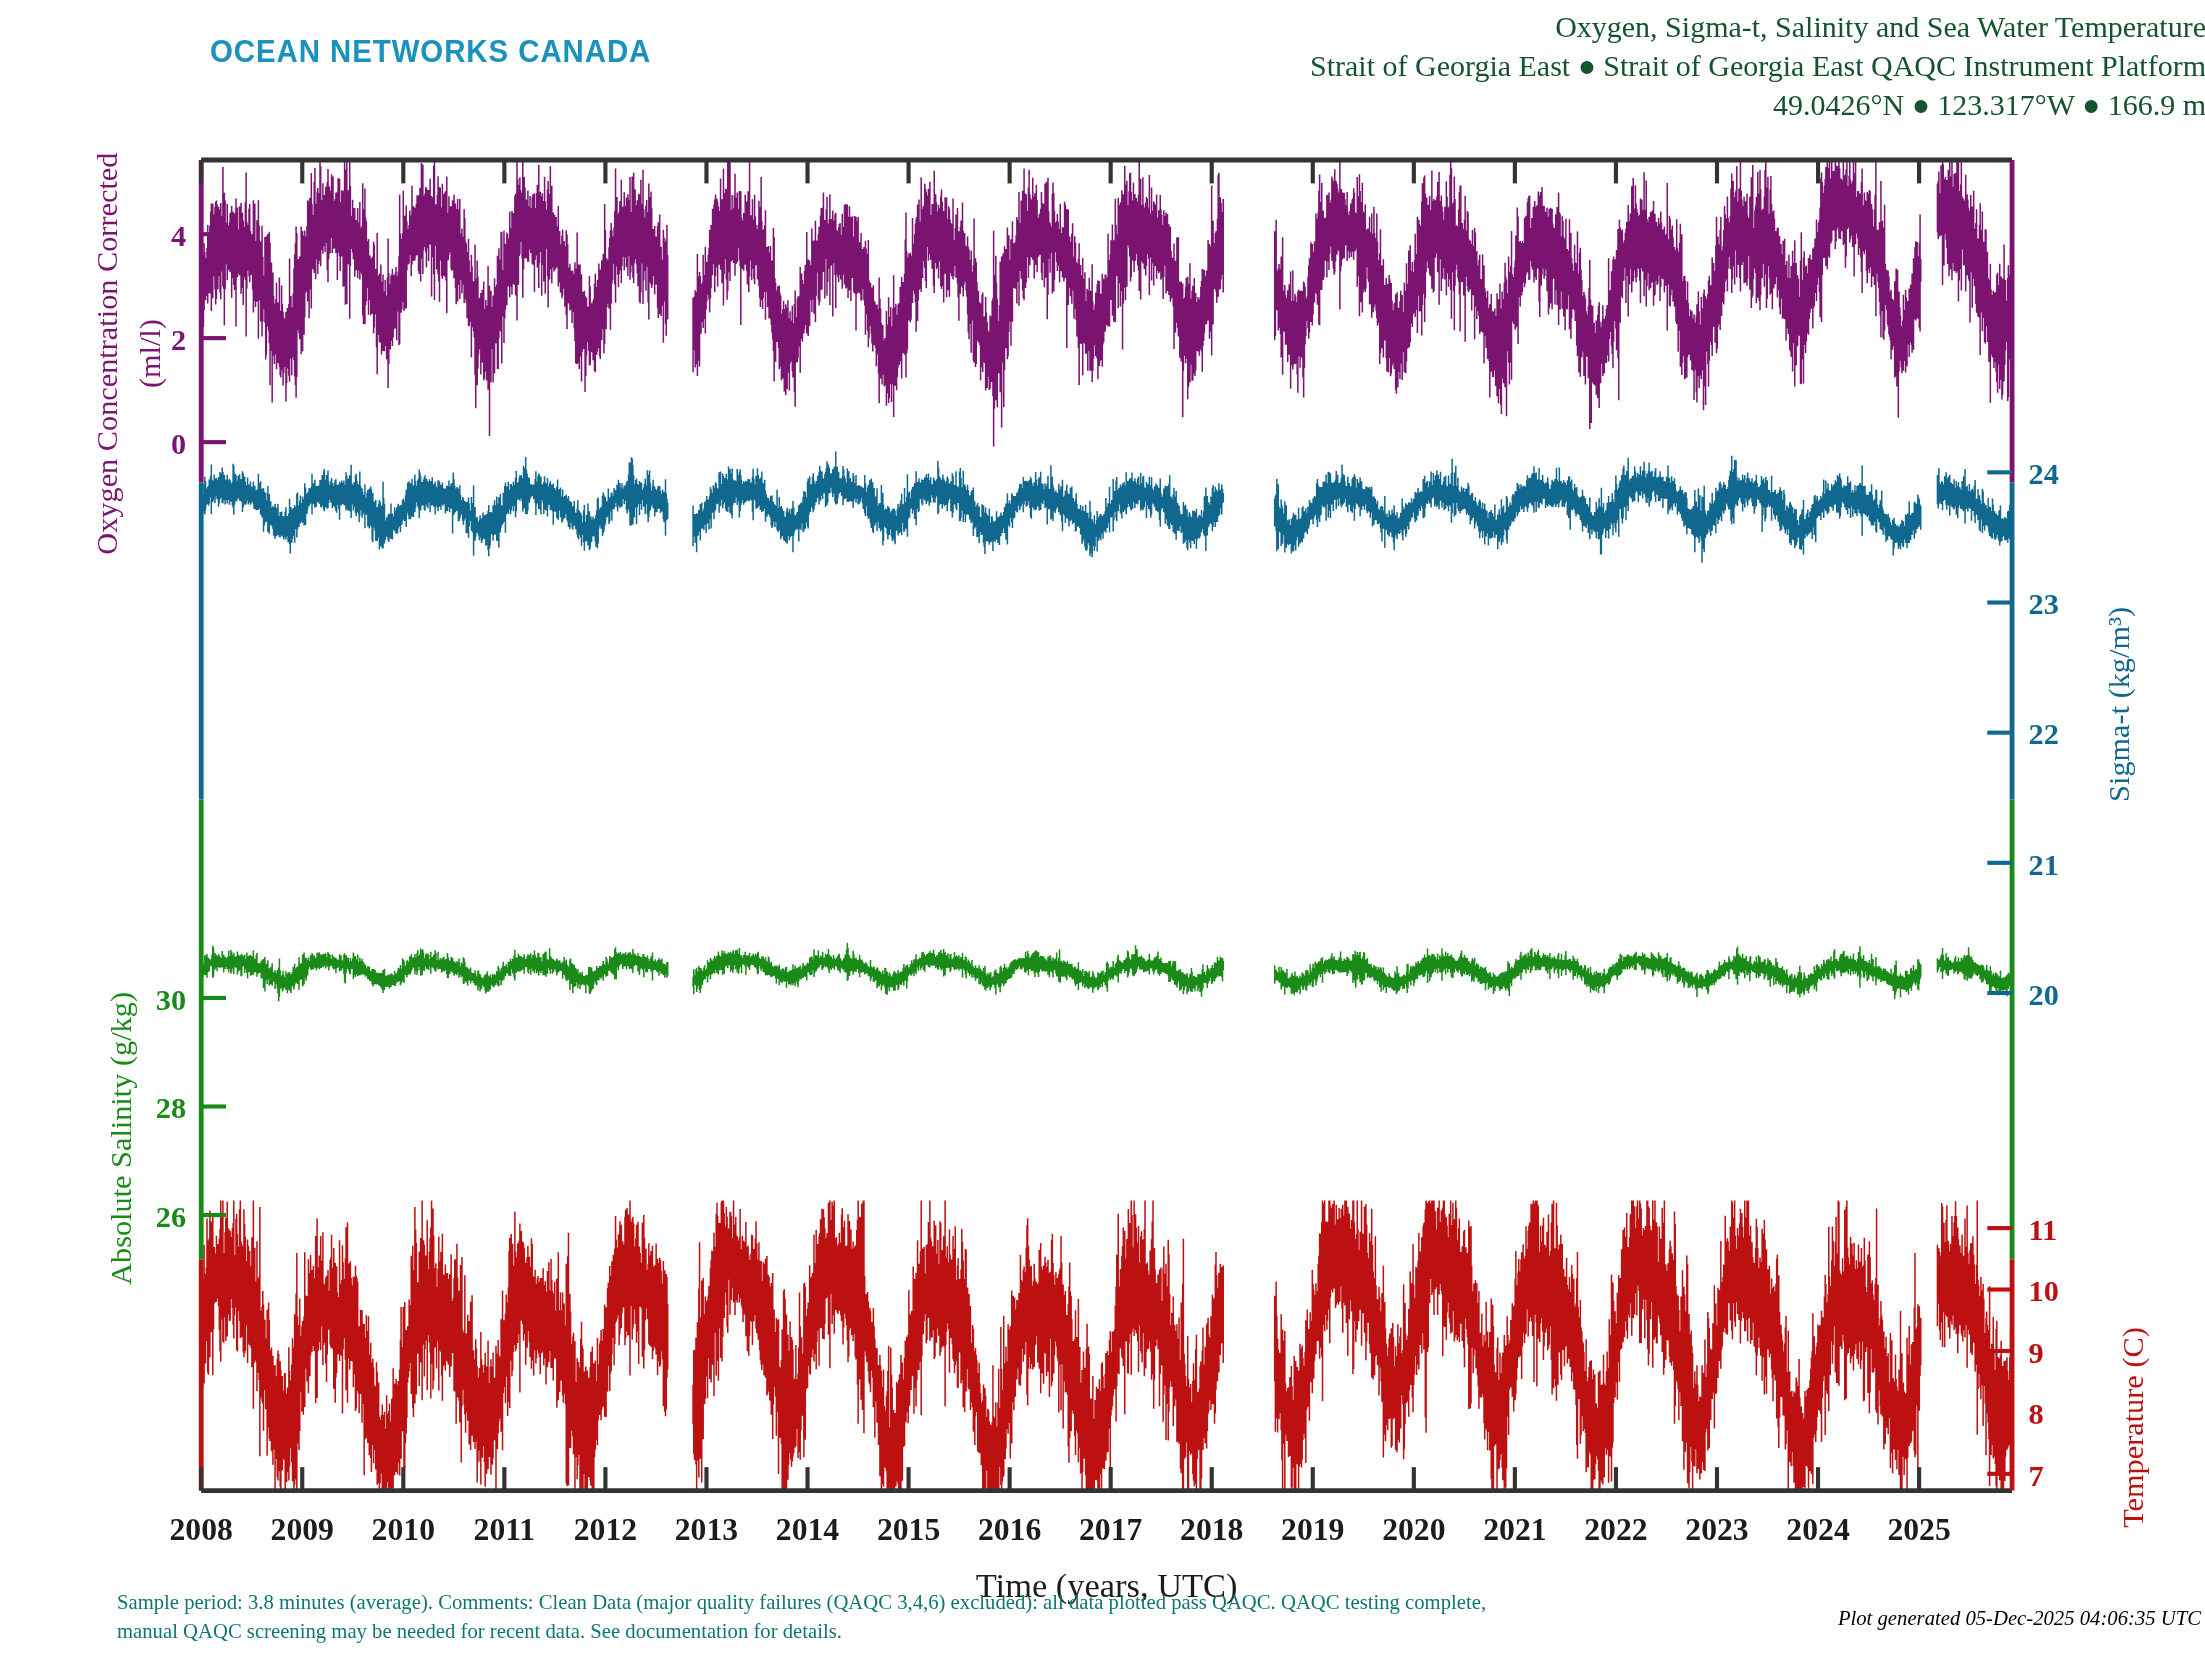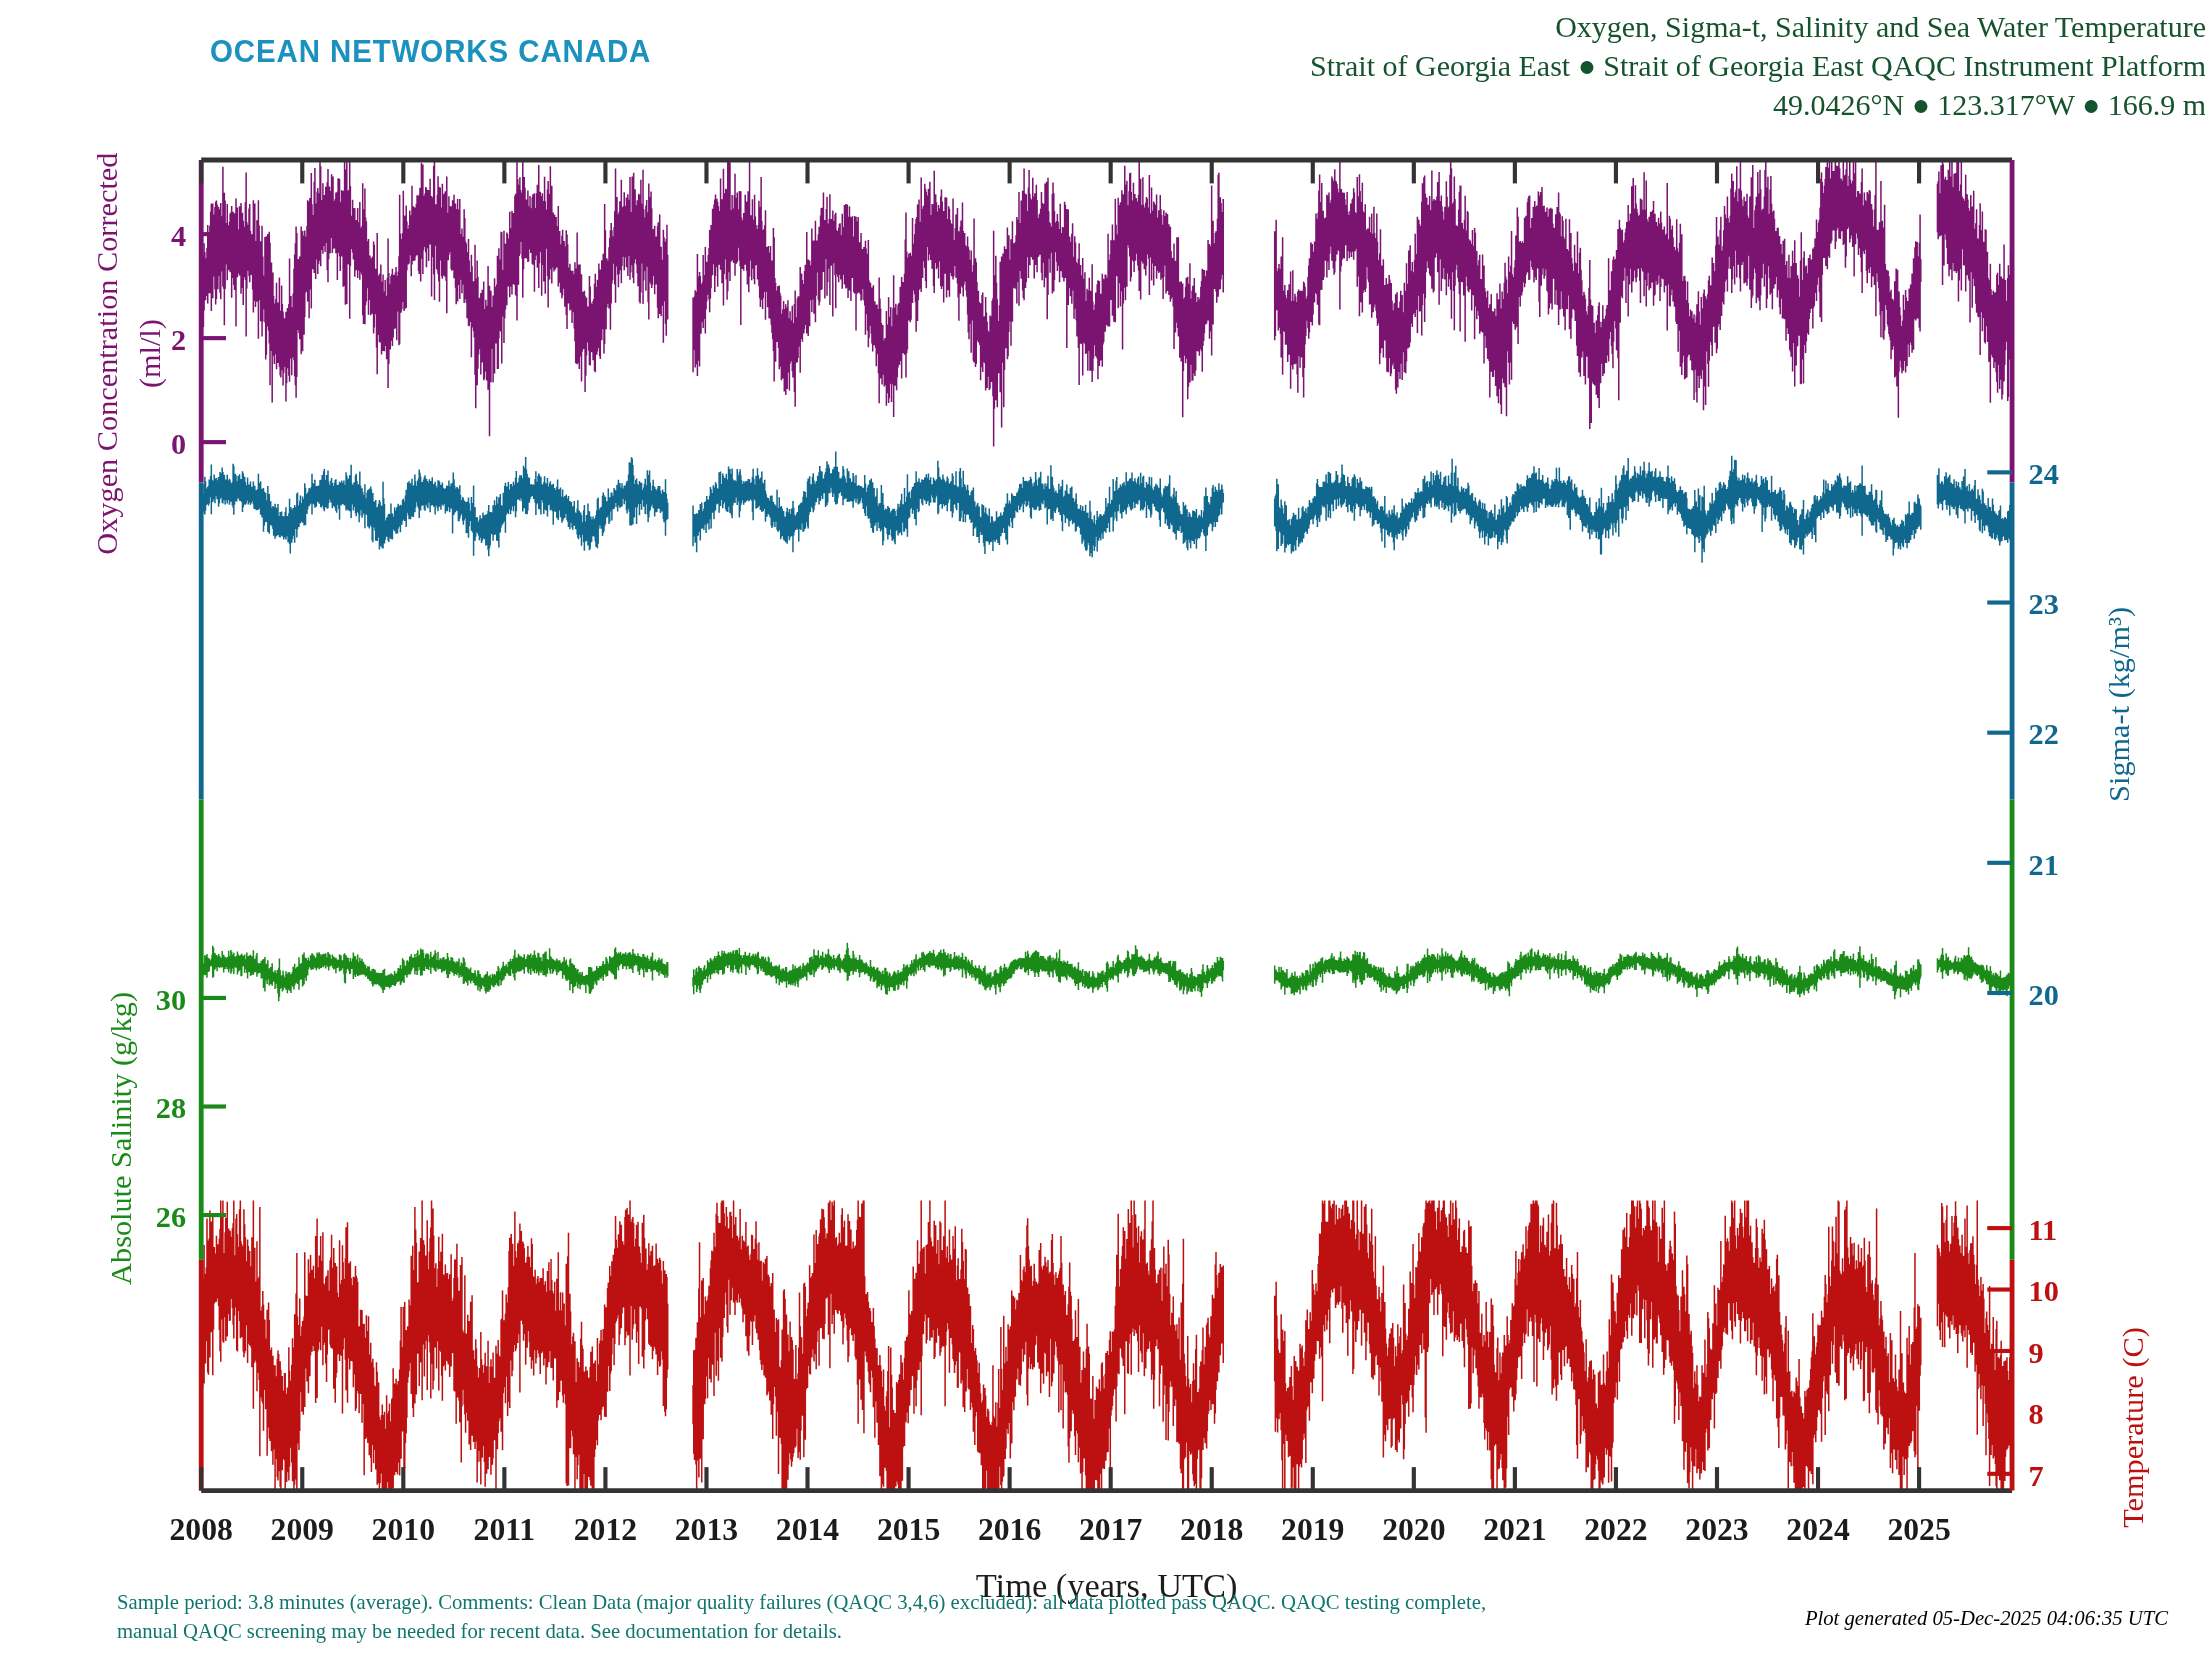--- a/index.html
+++ b/index.html
@@ -94,21 +94,21 @@
     position: absolute;
     left: 117px;
     top: 5.5px;
     width: 1626px;
     font-size: 20.7px;
     line-height: 1.42;
     color: #0f766e;
   }
   #footer-generated {
     position: absolute;
-    right: 37px;
+    right: 4px;
     top: 25px;
     font-size: 20.7px;
     font-style: italic;
     color: #000000;
     white-space: nowrap;
   }
 </style>
 </head>
 <body>
 

